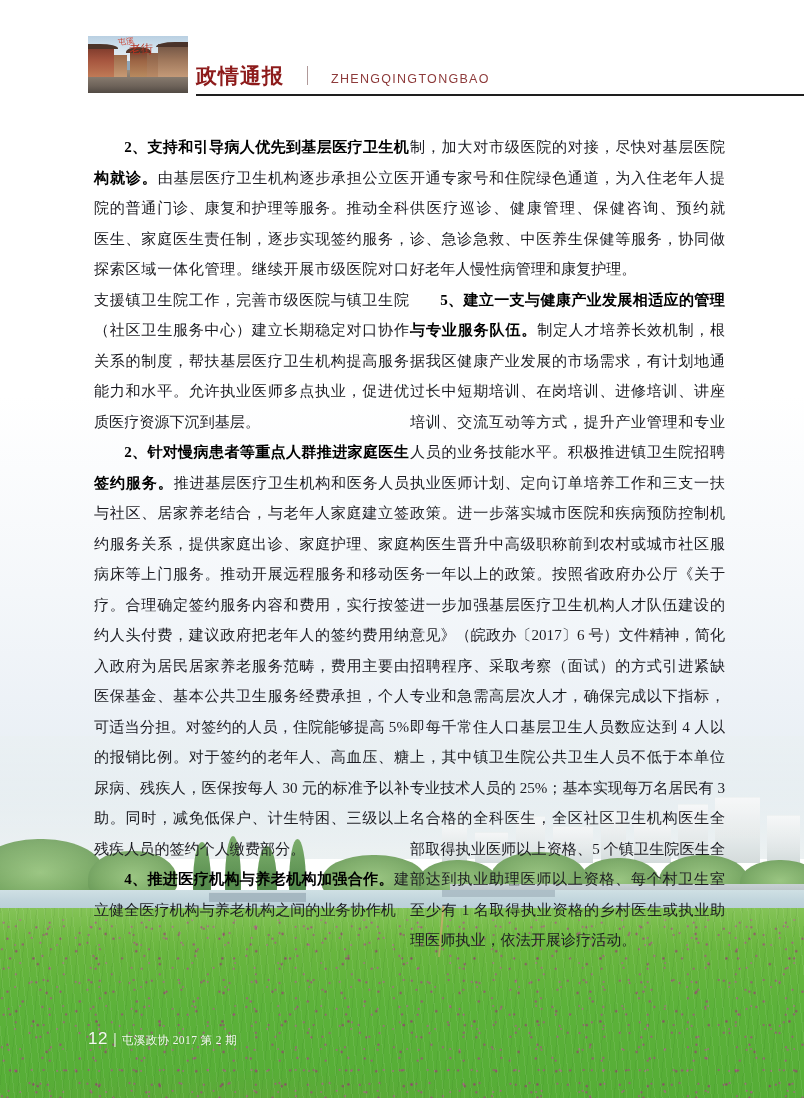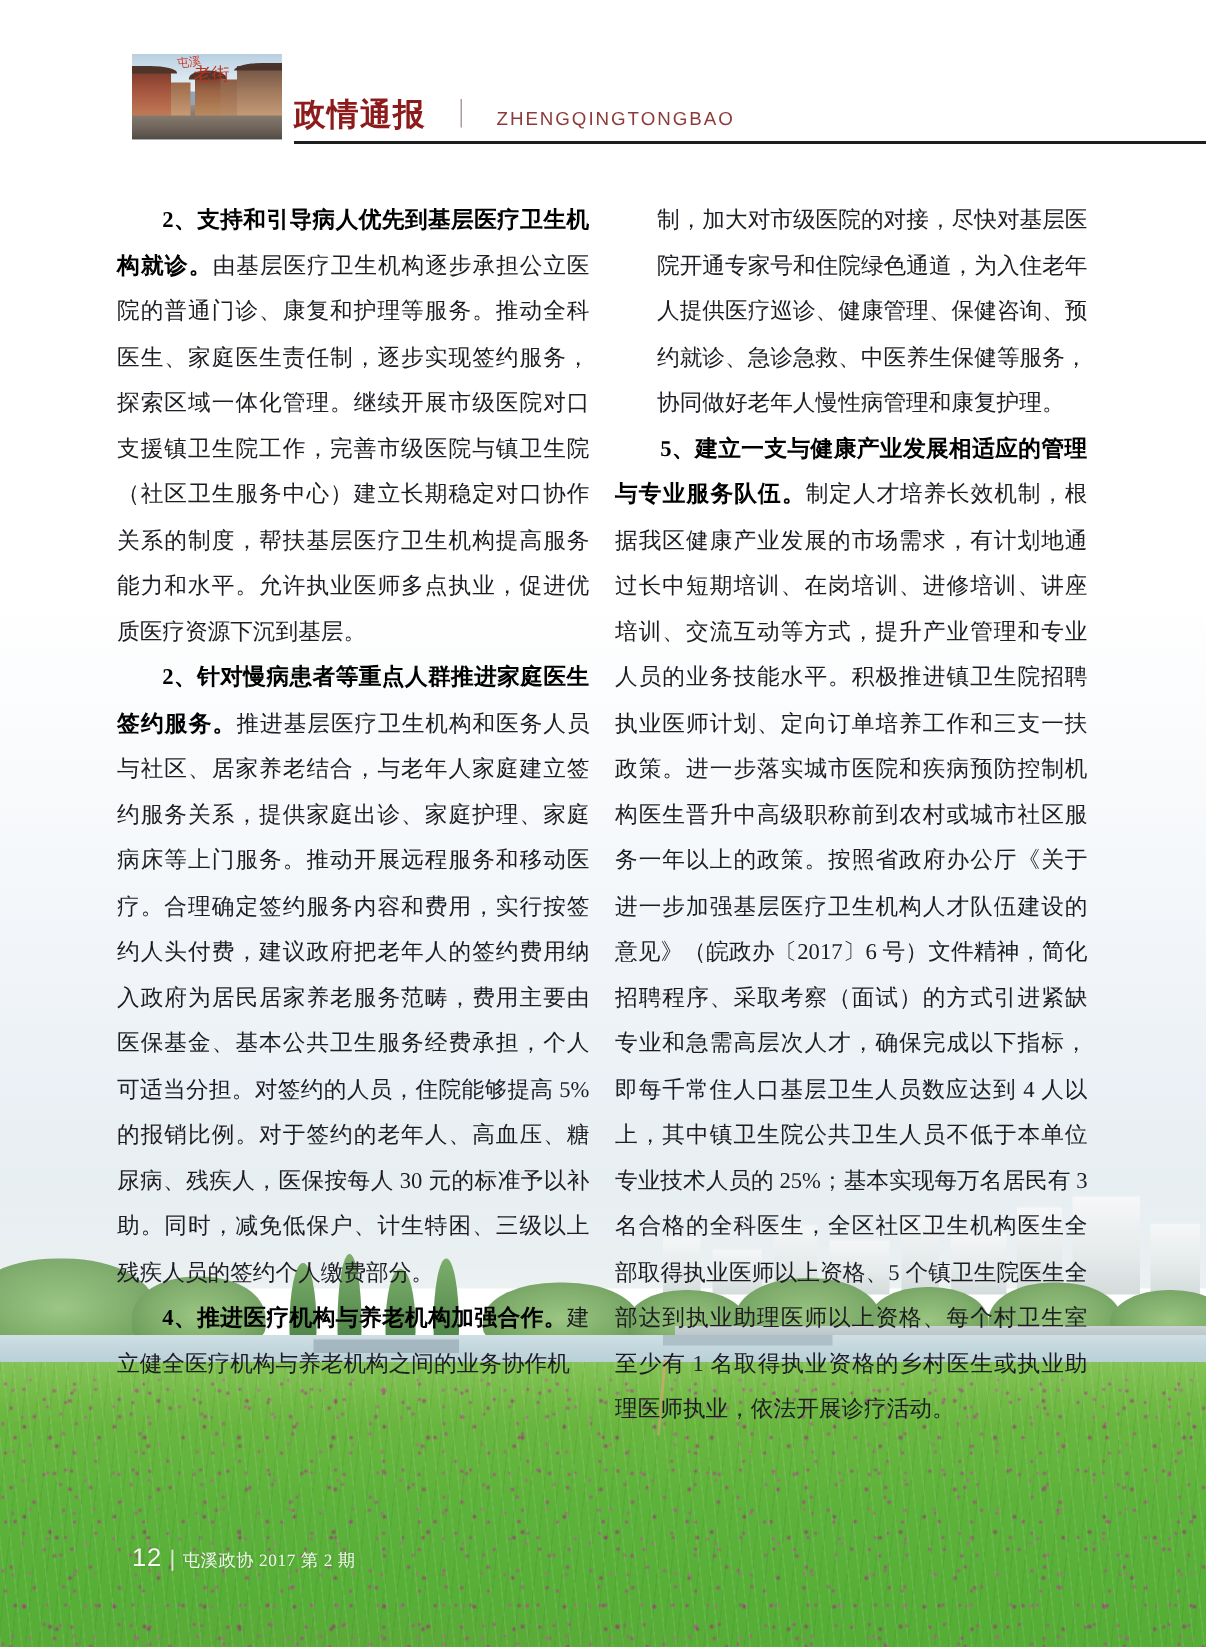--- a/index.html
+++ b/index.html
@@ -148,30 +148,29 @@
     position: absolute;
     top: 132px;
     width: 315px;
     font-family: "Liberation Serif", "DejaVu Serif", serif;
     font-size: 15.1px;
     line-height: 30.5px;
     color: #1c1c22;
     text-align: justify;
     text-justify: inter-ideograph;
   }
-  .col-left  { left: 78px;  }
+  .col-left  { left: 94px;  }
   .col-right { left: 410px; }
 
   .col p {
     margin: 0;
     text-indent: 2em;
   }
   .col p.cont {
     text-indent: 0;
-    margin-left: 28px;
   }
   .lead {
     font-weight: bold;
     color: #000;
     letter-spacing: .2px;
   }
 
   
   .photo {
     position: absolute;

